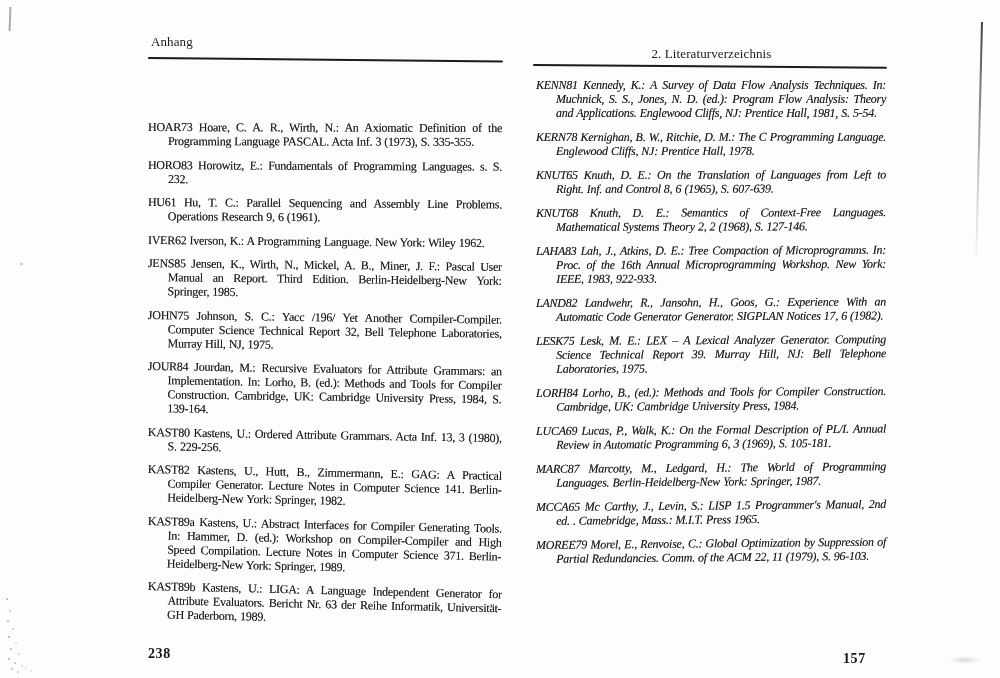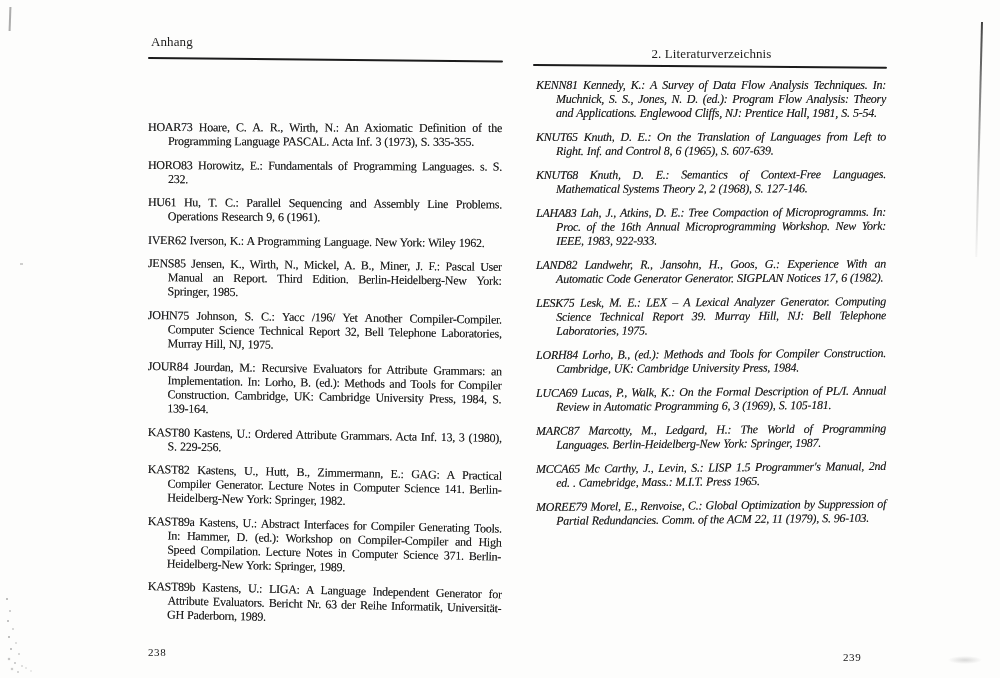--- a/index.html
+++ b/index.html
@@ -51,22 +51,22 @@
   .entry{
     text-indent:-20px;
     padding-left:20px;
     transform-origin:0 0;
   }
   .col-left .entry{margin-bottom:9.5px;}
   .col-right .entry{margin-bottom:10px;}
   
   .page-number{
     position:absolute;
-    font-size:11px;
-    font-weight:400;
+    font-size:14px;
+    font-weight:700;
     letter-spacing:.6px;
     color:#161616;
   }
   .pn-left{left:148px;top:646px;}
   .pn-right{left:843px;top:651px;}
   
   .artifact{position:absolute;pointer-events:none;}
   .tick-top-left{
     left:9px;top:7px;width:1.5px;height:24px;
     background:#6a6a6a;opacity:.55;transform:rotate(2deg);
@@ -130,33 +130,34 @@
       <div class="entry" style="transform: rotate(1.35deg);">KAST89b Kastens, U.: LIGA: A Language Independent Generator for Attribute Evaluators. Bericht Nr. 63 der Reihe Informatik, Universität-GH Paderborn, 1989.</div>
     </div>
 
   <div class="page-number pn-left">238</div>
 
   <div class="running-header header-right">2. Literaturverzeichnis</div>
   <div class="rule rule-right"></div>
 
   <div class="col col-right" id="right-entries">
       <div class="entry" style="transform: rotate(0deg);">KENN81 Kennedy, K.: A Survey of Data Flow Analysis Techniques. In: Muchnick, S. S., Jones, N. D. (ed.): Program Flow Analysis: Theory and Applications. Englewood Cliffs, NJ: Prentice Hall, 1981, S. 5-54.</div>
+      <div class="entry" style="transform: rotate(-0.05deg);">KERN78 Kernighan, B. W., Ritchie, D. M.: The C Programming Language. Englewood Cliffs, NJ: Prentice Hall, 1978.</div>
       <div class="entry" style="transform: rotate(-0.1deg);">KNUT65 Knuth, D. E.: On the Translation of Languages from Left to Right. Inf. and Control 8, 6 (1965), S. 607-639.</div>
       <div class="entry" style="transform: rotate(-0.15deg);">KNUT68 Knuth, D. E.: Semantics of Context-Free Languages. Mathematical Systems Theory 2, 2 (1968), S. 127-146.</div>
       <div class="entry" style="transform: rotate(-0.2deg);">LAHA83 Lah, J., Atkins, D. E.: Tree Compaction of Microprogramms. In: Proc. of the 16th Annual Microprogramming Workshop. New York: IEEE, 1983, 922-933.</div>
       <div class="entry" style="transform: rotate(-0.25deg);">LAND82 Landwehr, R., Jansohn, H., Goos, G.: Experience With an Automatic Code Generator Generator. SIGPLAN Notices 17, 6 (1982).</div>
       <div class="entry" style="transform: rotate(-0.3deg);">LESK75 Lesk, M. E.: LEX – A Lexical Analyzer Generator. Computing Science Technical Report 39. Murray Hill, NJ: Bell Telephone Laboratories, 1975.</div>
       <div class="entry" style="transform: rotate(-0.35deg);">LORH84 Lorho, B., (ed.): Methods and Tools for Compiler Construction. Cambridge, UK: Cambridge University Press, 1984.</div>
       <div class="entry" style="transform: rotate(-0.4deg);">LUCA69 Lucas, P., Walk, K.: On the Formal Description of PL/I. Annual Review in Automatic Programming 6, 3 (1969), S. 105-181.</div>
       <div class="entry" style="transform: rotate(-0.45deg);">MARC87 Marcotty, M., Ledgard, H.: The World of Programming Languages. Berlin-Heidelberg-New York: Springer, 1987.</div>
       <div class="entry" style="transform: rotate(-0.5deg);">MCCA65 Mc Carthy, J., Levin, S.: LISP 1.5 Programmer's Manual, 2nd ed. . Camebridge, Mass.: M.I.T. Press 1965.</div>
       <div class="entry" style="transform: rotate(-0.55deg);">MOREE79 Morel, E., Renvoise, C.: Global Optimization by Suppression of Partial Redundancies. Comm. of the ACM 22, 11 (1979), S. 96-103.</div>
     </div>
 
-  <div class="page-number pn-right">239</div>
+  <div class="page-number pn-right">157</div>
 
   <div class="artifact tick-top-left"></div>
   <div class="artifact crease-right"></div>
   <div class="artifact speckle-bottom-left"></div>
   <div class="artifact smudge-bottom-right"></div>
   <div class="artifact dot-mid-left"></div>
 
 </div>
 
 </body></html>

